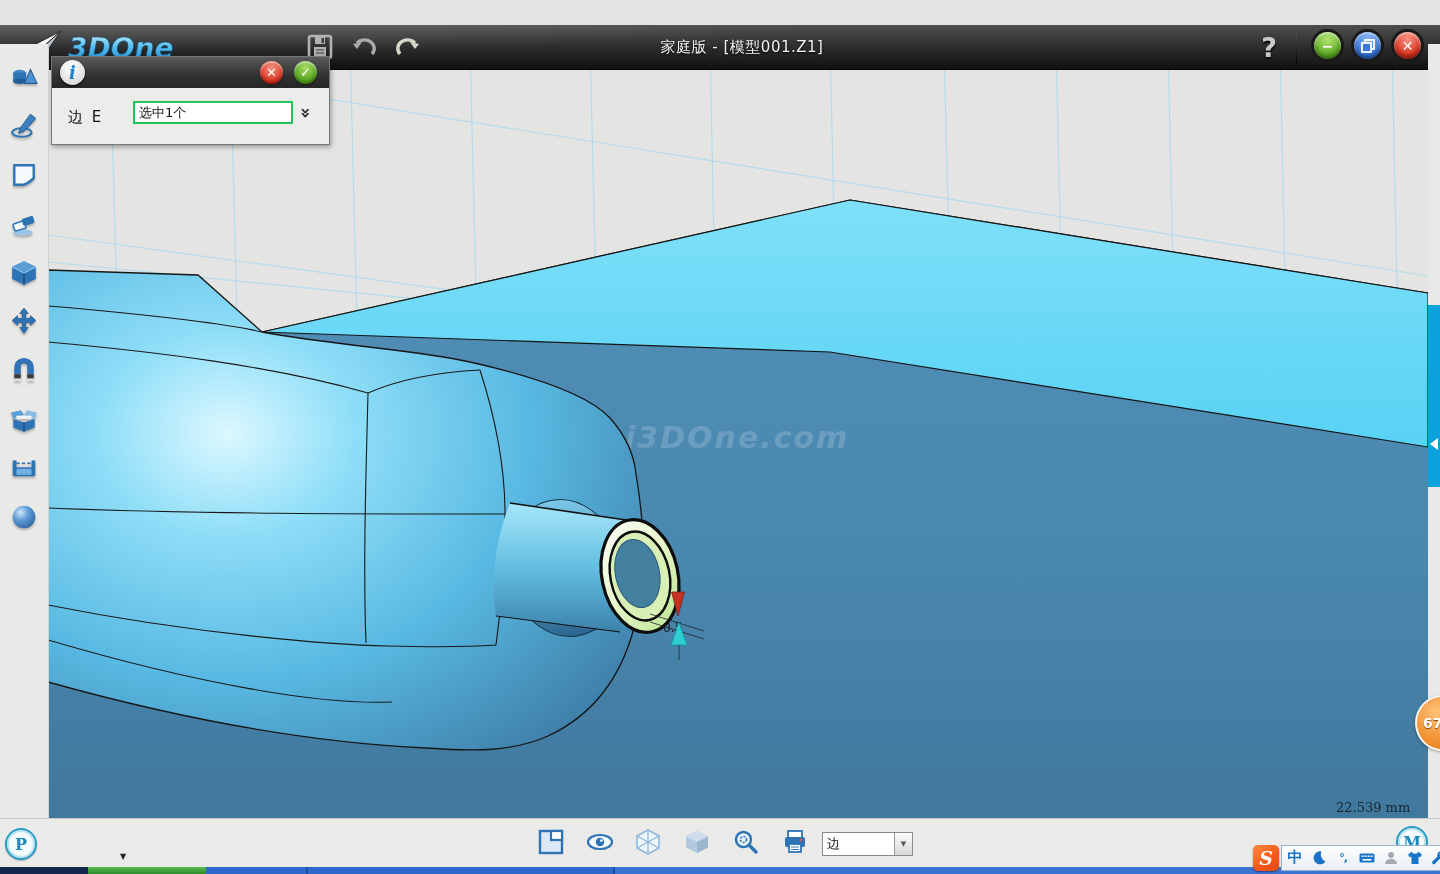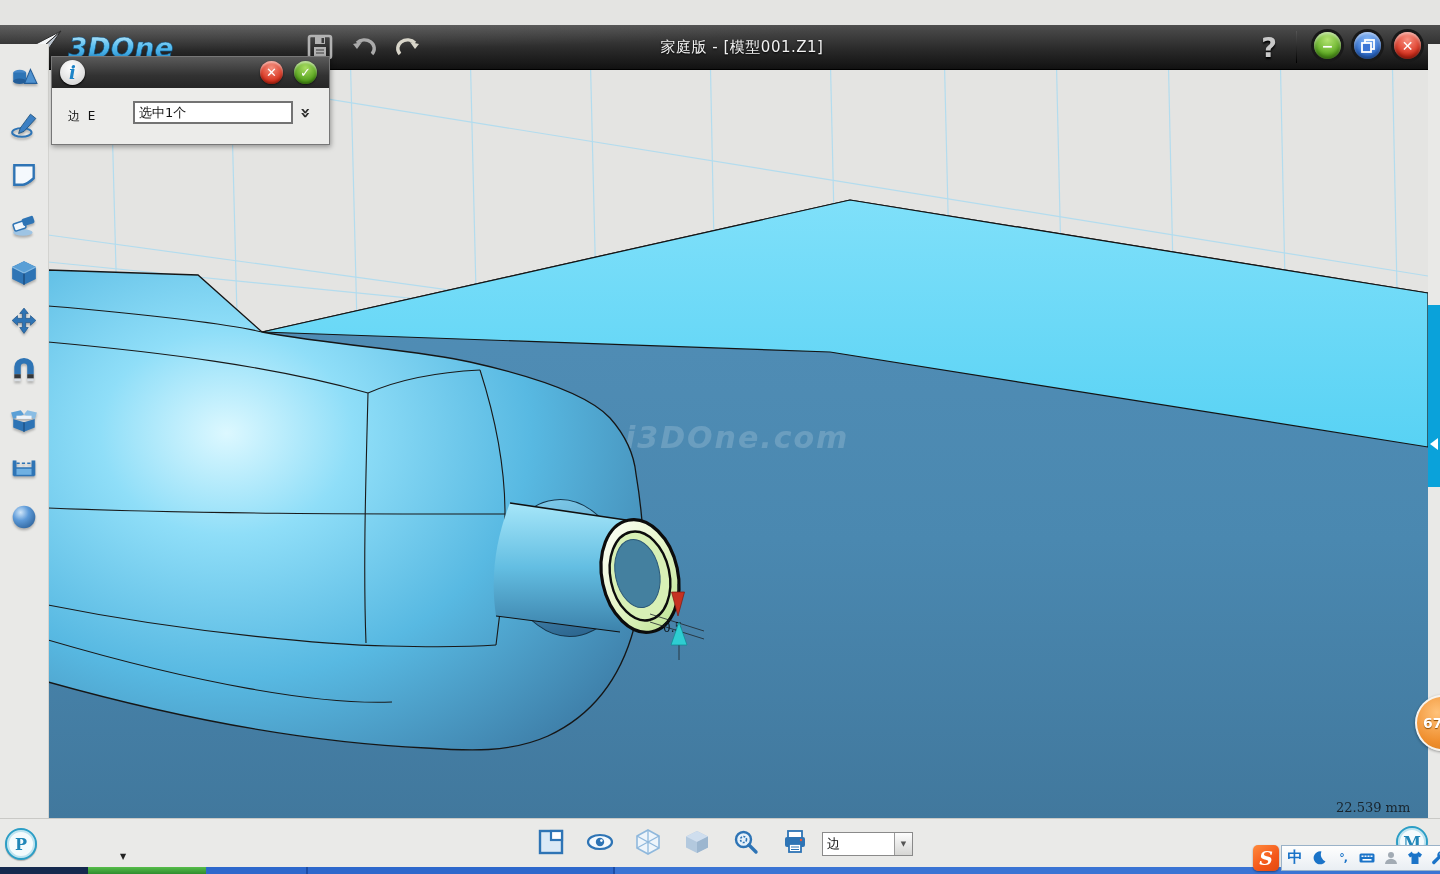--- a/index.html
+++ b/index.html
@@ -41,22 +41,22 @@
   .dlg-info{position:absolute;left:8px;top:3px;width:25px;height:25px;border-radius:50%;
     background:radial-gradient(circle at 45% 30%,#fff,#cfcfcf);box-shadow:0 1px 2px #000;
     color:#1d84c8;font-family:"DejaVu Serif",serif;font-style:italic;font-weight:bold;font-size:18px;
     display:flex;align-items:center;justify-content:center;}
   .dlg-btn{position:absolute;top:4px;width:23px;height:23px;border-radius:50%;display:flex;align-items:center;
     justify-content:center;color:#fff;font-size:13px;font-weight:bold;cursor:pointer;
     box-shadow:inset 0 2px 2px rgba(255,255,255,.5), inset 0 -2px 3px rgba(0,0,0,.3), 0 1px 2px rgba(0,0,0,.5);}
   .dlg-cancel{right:46px;background:radial-gradient(circle at 50% 30%,#f4907f,#d7301c 70%,#a01404);}
   .dlg-ok{right:12px;background:radial-gradient(circle at 50% 30%,#a9dd62,#4f9d18 70%,#3a7a0e);}
   .dlg-body{position:relative;height:55px;}
-  .dlg-label{position:absolute;left:16px;top:20px;font-size:12px;color:#111;letter-spacing:2px;}
-  .dlg-input{position:absolute;left:81px;top:13px;width:148px;height:17px;border:2px solid #737373;
+  .dlg-label{position:absolute;left:16px;top:20px;font-size:15px;color:#111;letter-spacing:2px;}
+  .dlg-input{position:absolute;left:81px;top:13px;width:148px;height:17px;border:2px solid #22c55e;
     background:#fff;font-size:13px;padding:1px 4px;font-family:inherit;color:#111;}
   .dlg-expand{position:absolute;right:14px;top:14px;width:18px;height:22px;color:#2b2b2b;font-size:17px;
     font-weight:bold;transform:rotate(90deg);cursor:pointer;display:flex;align-items:center;justify-content:center;}
 
   
   .rstrip{position:absolute;left:1428px;top:44px;width:12px;height:774px;background:#e9e9e7;}
   .rtab{position:absolute;left:0;top:261px;width:12px;height:182px;background:#0aa2da;cursor:pointer;}
   .rtab .arr{position:absolute;left:2px;top:133px;width:0;height:0;
     border-top:6px solid transparent;border-bottom:6px solid transparent;border-right:8px solid #fff;}
   .badge{position:absolute;left:1415px;top:695px;width:54px;height:56px;border-radius:50%;z-index:25;

